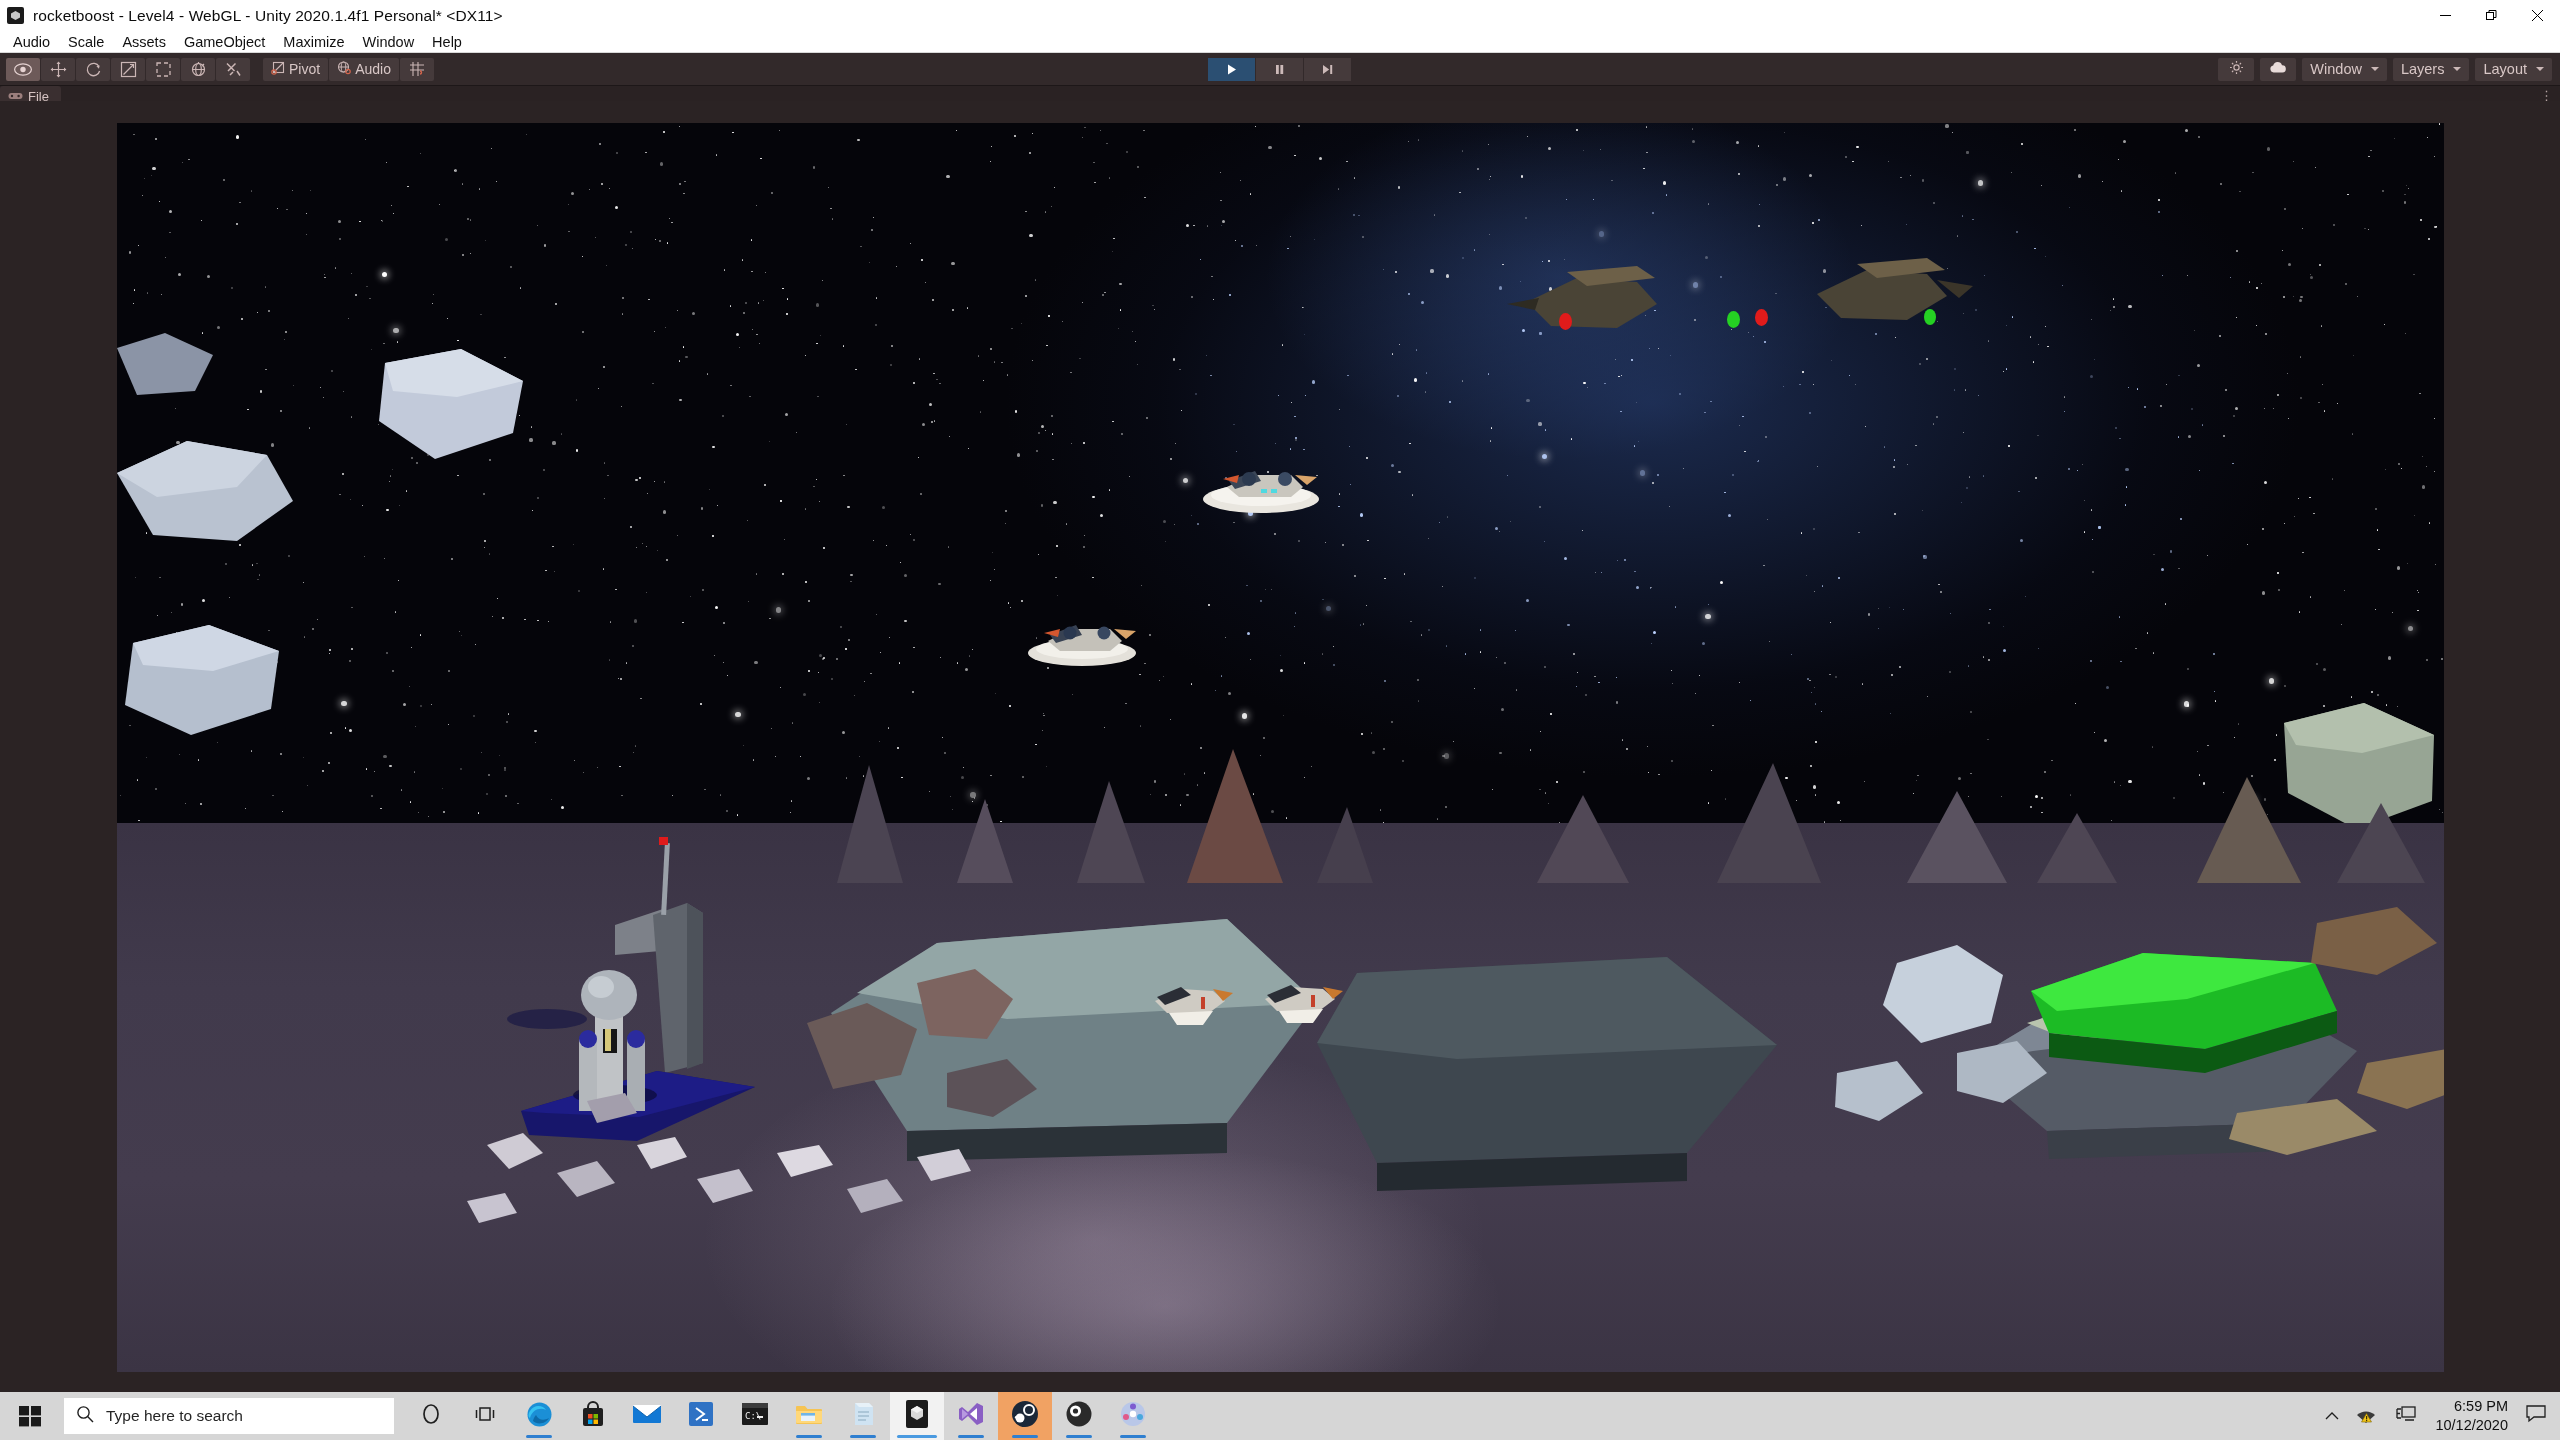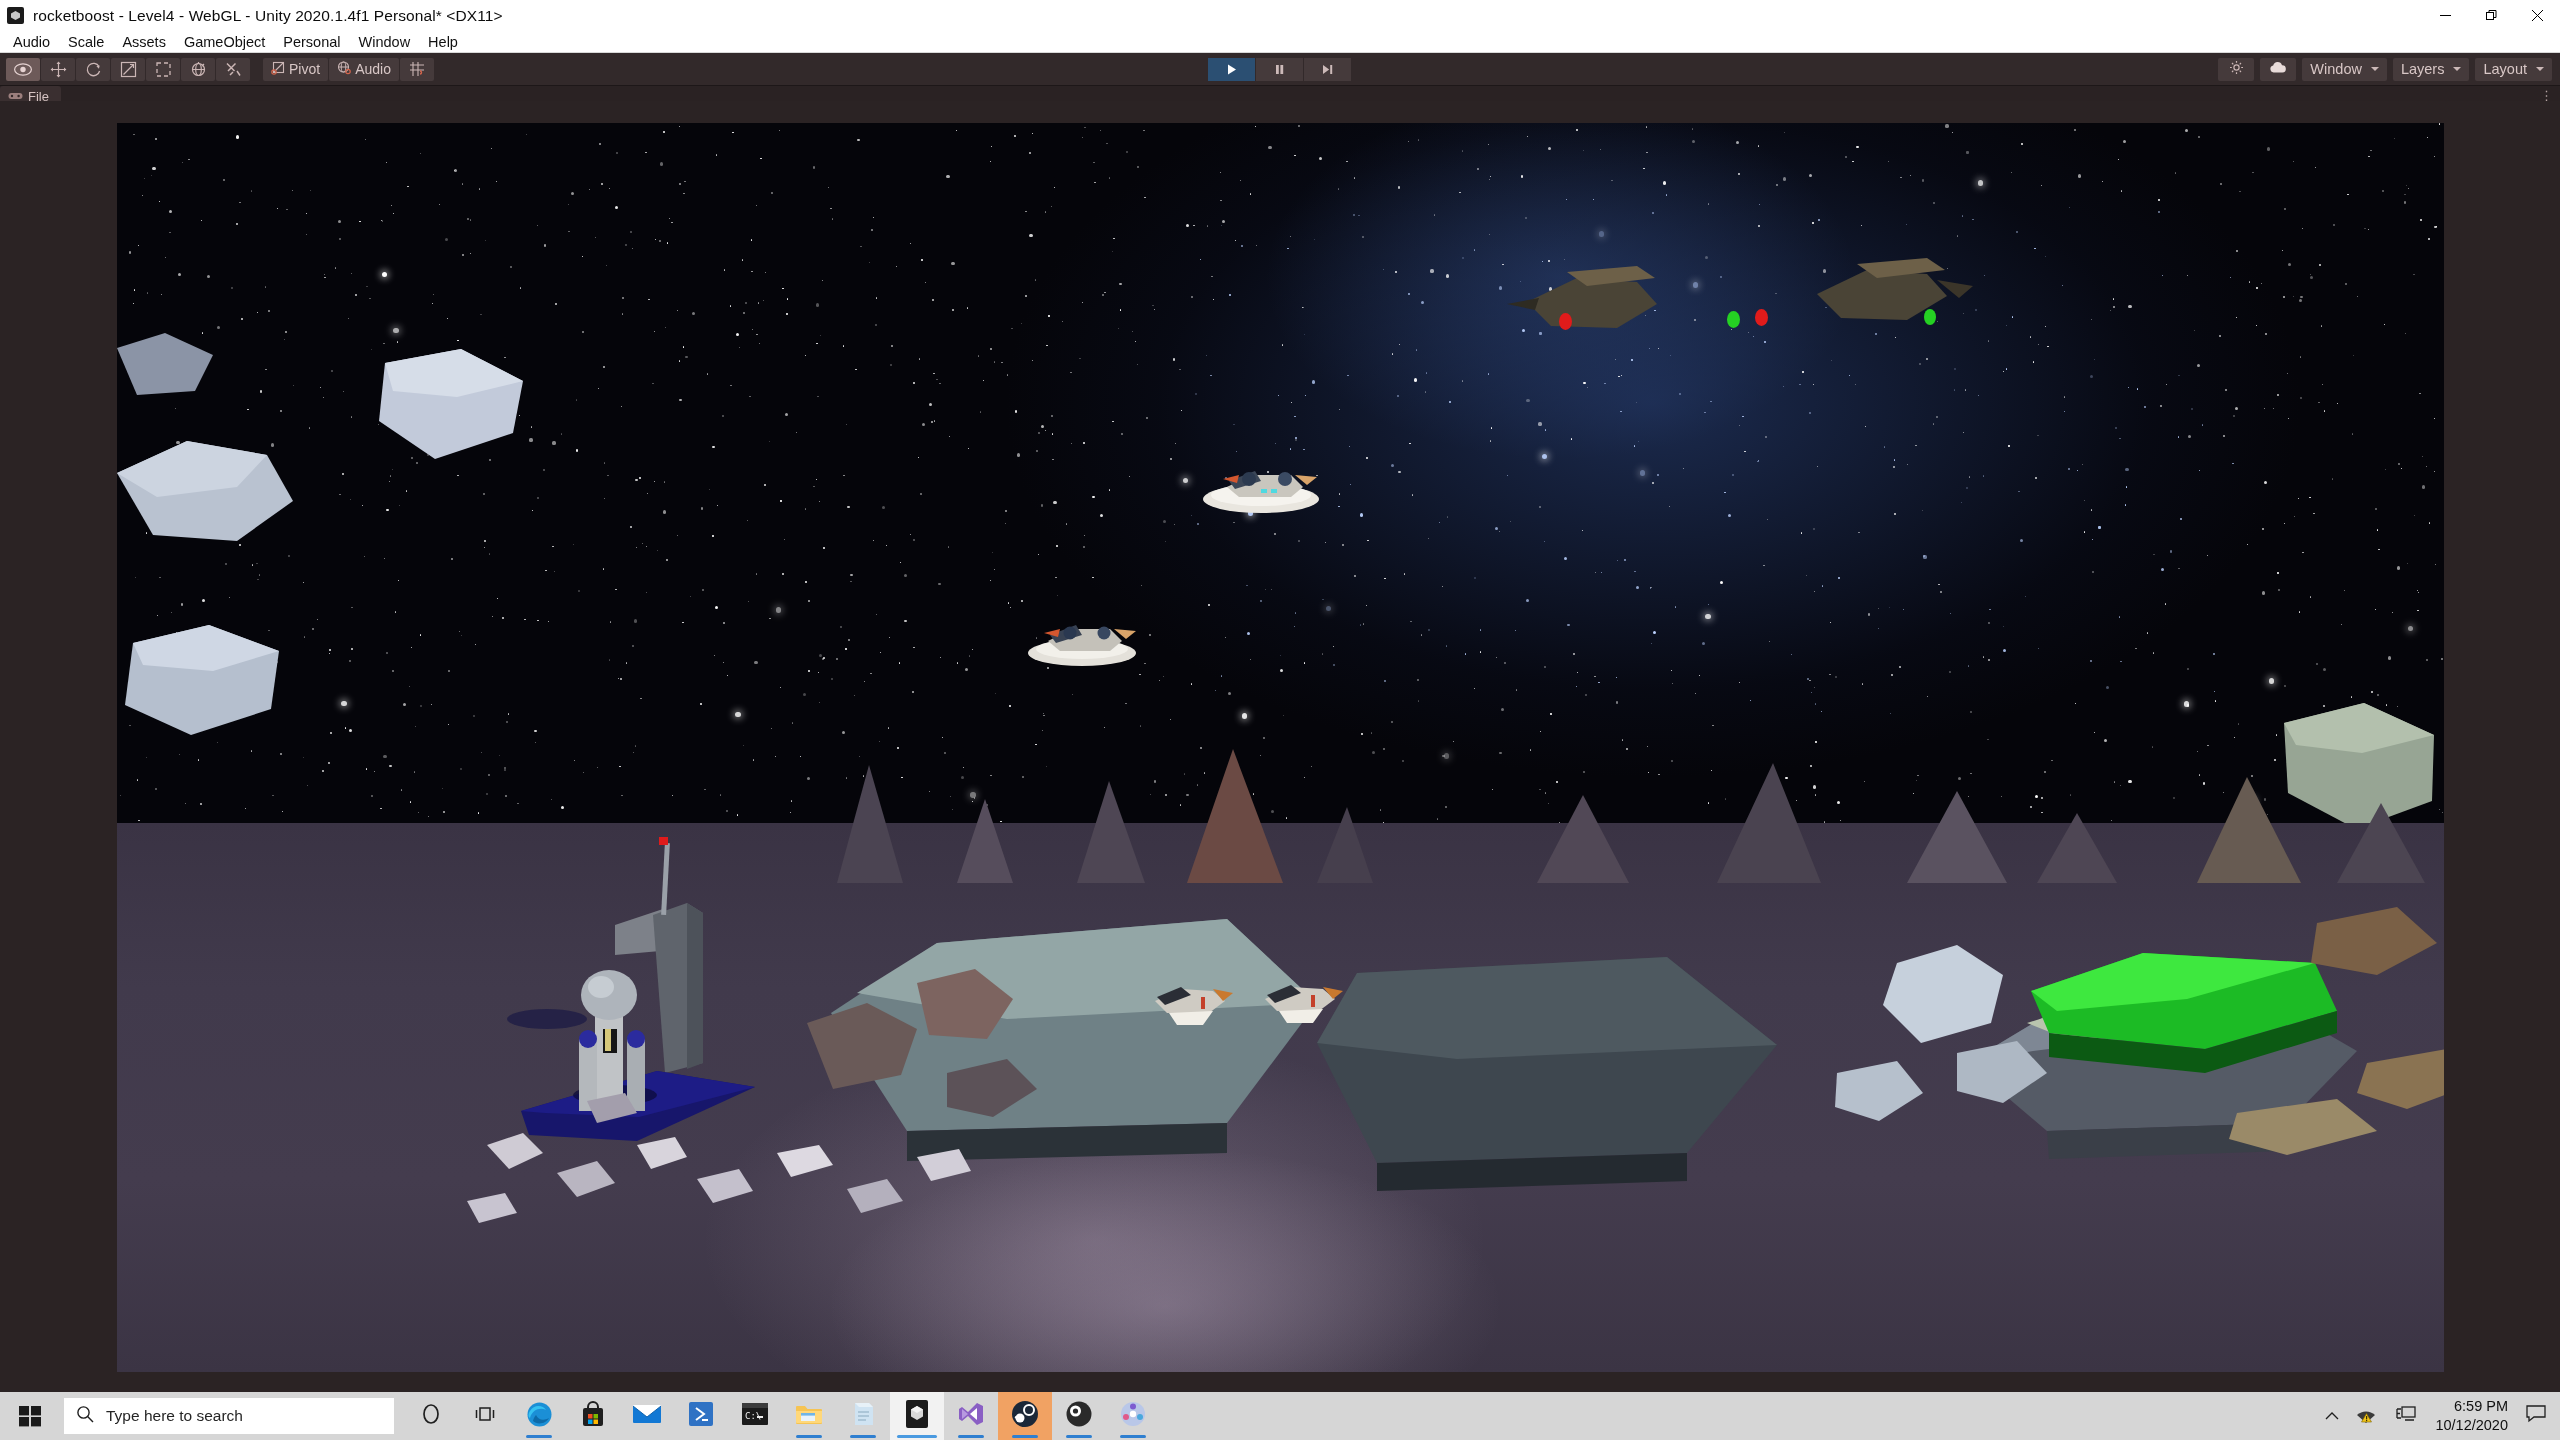--- a/index.html
+++ b/index.html
@@ -238,21 +238,21 @@
         </svg>
     </div>
   </div>
 </div>
 
 <div class="menubar">
   <div class="menu-item">Audio</div>
   <div class="menu-item">Scale</div>
   <div class="menu-item">Assets</div>
   <div class="menu-item">GameObject</div>
-  <div class="menu-item">Personal</div>
+  <div class="menu-item">Maximize</div>
   <div class="menu-item">Window</div>
   <div class="menu-item">Help</div>
 </div>
 
 <div class="unity-toolbar">
   <div class="tool-group">
     <div class="tbtn sel">
       <span>
         <svg width="18" height="13" viewBox="0 0 18 13">
             <ellipse cx="9" cy="6.5" rx="8.4" ry="5.6" fill="none" stroke="#e6d3d2" stroke-width="1.2"></ellipse>

